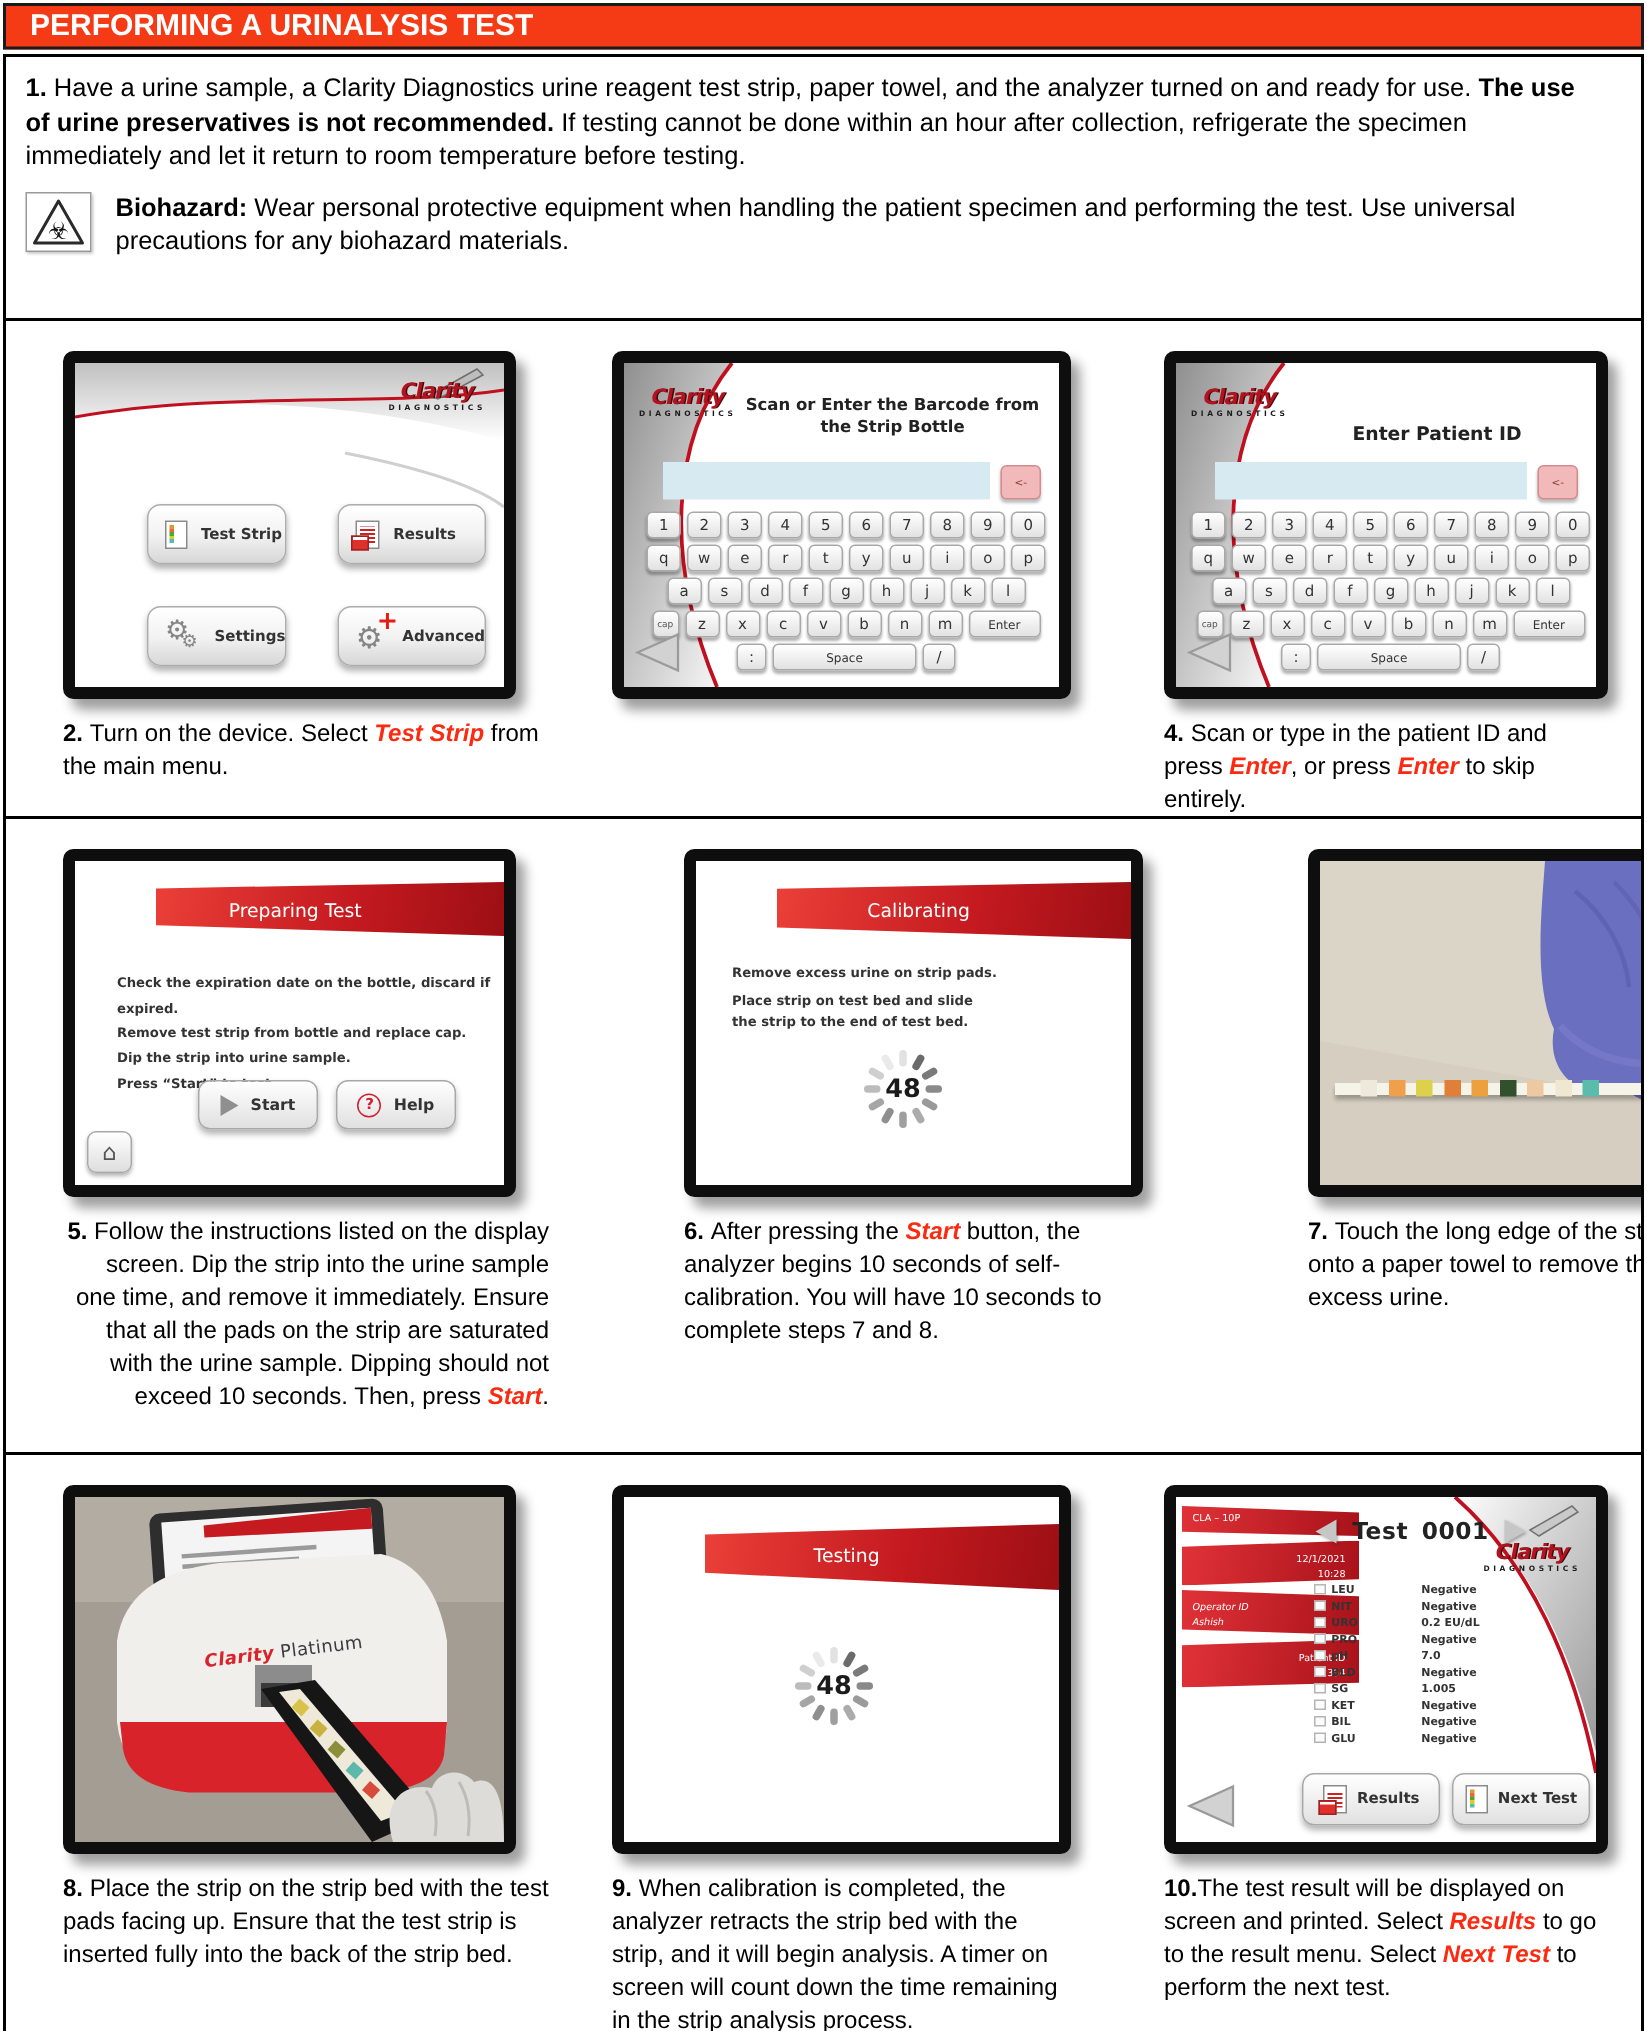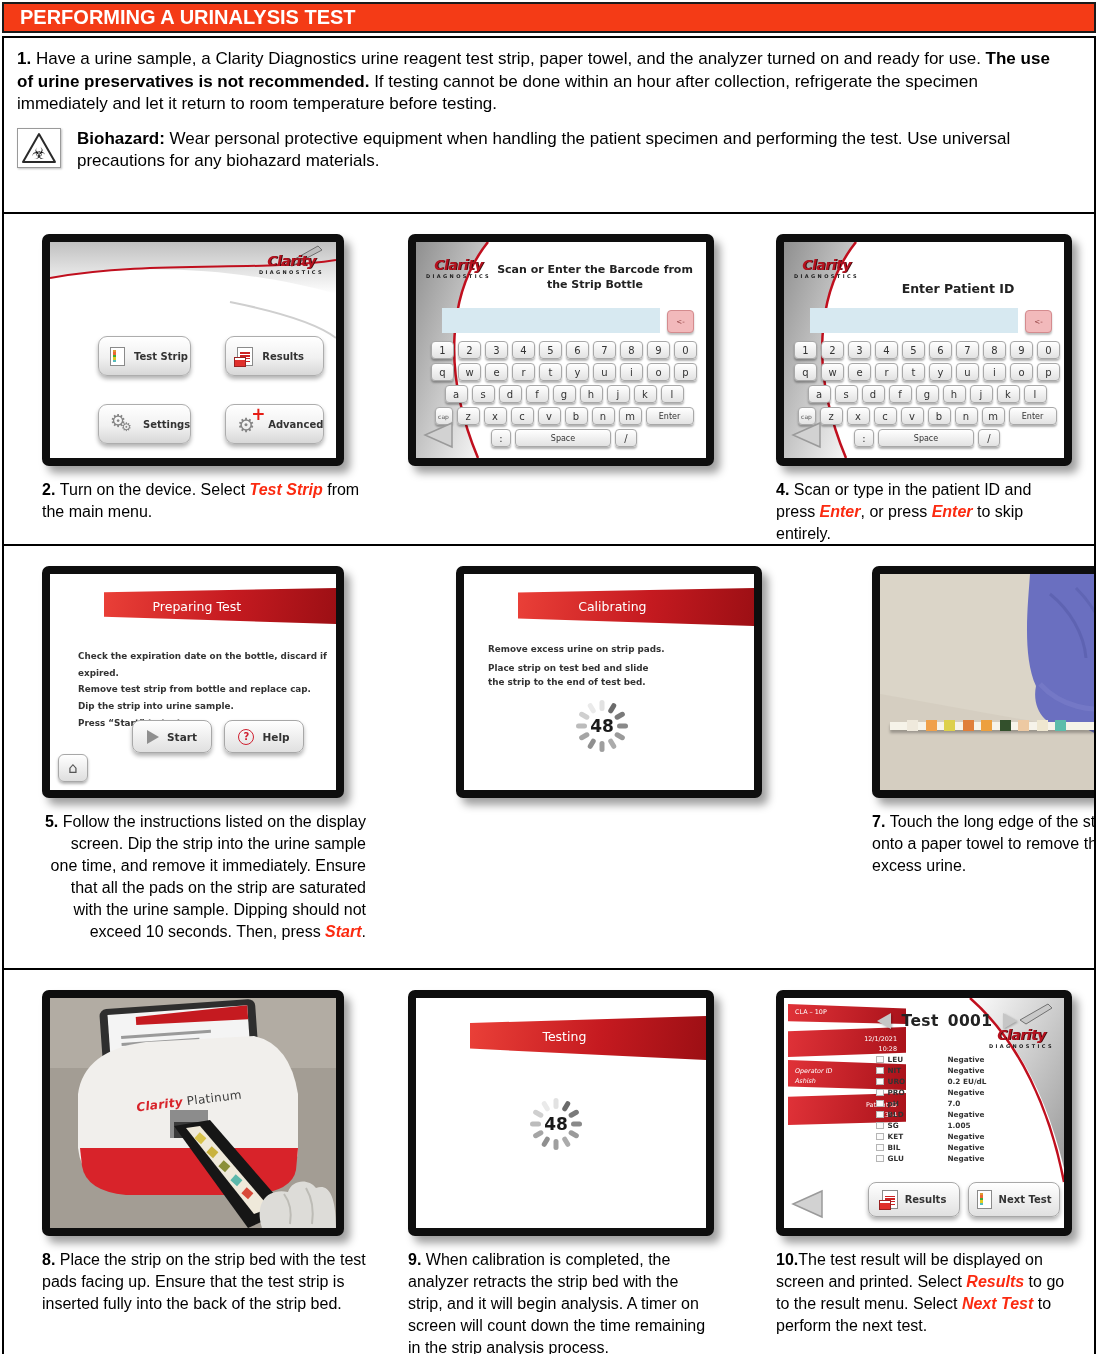--- a/index.html
+++ b/index.html
@@ -449,20 +449,21 @@
                 <rect x="27.5" y="4" width="5" height="11" rx="2.5" fill="#a5a5a5" transform="rotate(240 30 30)"></rect>
                 <rect x="27.5" y="4" width="5" height="11" rx="2.5" fill="#bcbcbc" transform="rotate(270 30 30)"></rect>
                 <rect x="27.5" y="4" width="5" height="11" rx="2.5" fill="#cfcfcf" transform="rotate(300 30 30)"></rect>
                 <rect x="27.5" y="4" width="5" height="11" rx="2.5" fill="#eaeaea" transform="rotate(330 30 30)"></rect>
               </g>
             </svg>
             <div class="num">48</div>
           </div>
         </div>
       </div>
+      <div class="rich cap"><span class="b">6. </span><span>After pressing the </span><span class="kw">Start</span><span> button, the analyzer begins 10 seconds of self-calibration. You will have 10 seconds to complete steps 7 and 8.</span></div>
     </div>
 
     <div class="cell c3">
       <div class="frame fw3 fh12">
         <div class="screen" style="background:#dbd5c8;">
           <svg class="photo" viewBox="0 0 280 216" preserveAspectRatio="none">
             <rect x="0" y="0" width="280" height="216" fill="#dbd5c8"></rect>
             <polygon points="0,216 280,216 280,170 0,120" fill="#cfc8ba" opacity="0.5"></polygon>
             <path d="M150,0 H280 V148 C258,168 224,170 200,150 C176,162 150,142 156,112 C142,82 148,30 150,0 Z" fill="#6a6fc0"></path>
             <path d="M170,20 C190,36 204,60 206,84" fill="none" stroke="#565ba8" stroke-width="3" opacity="0.6"></path>

